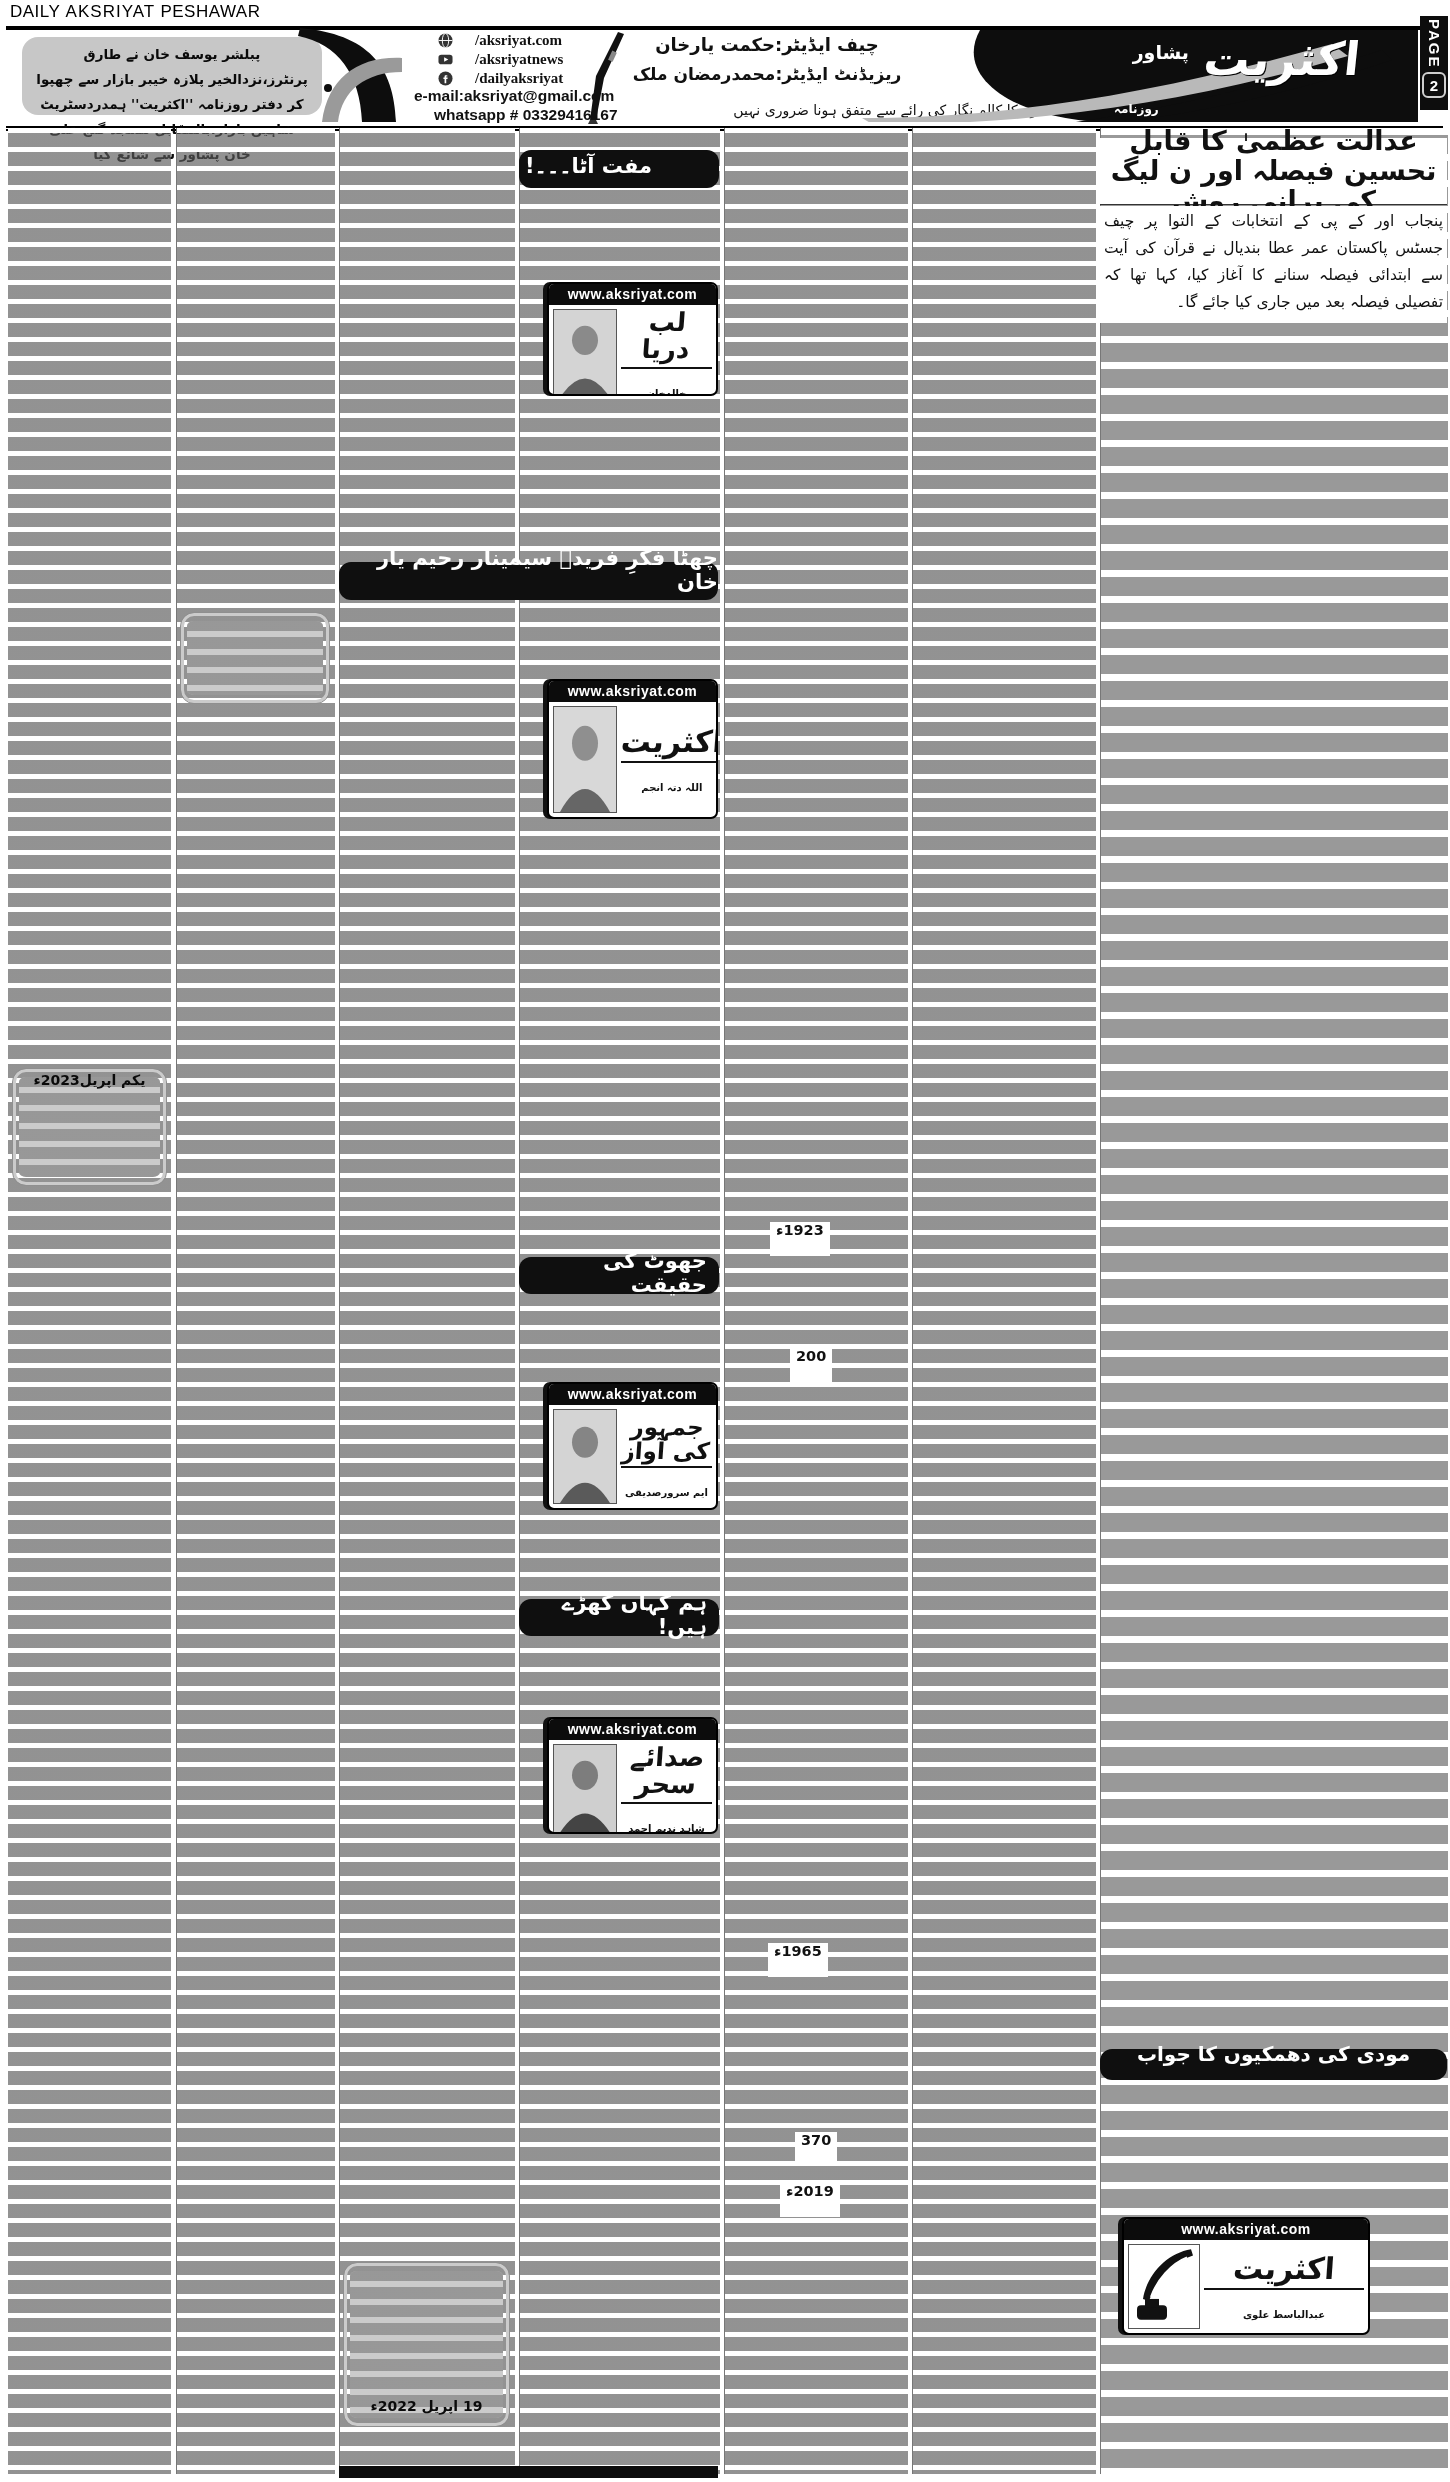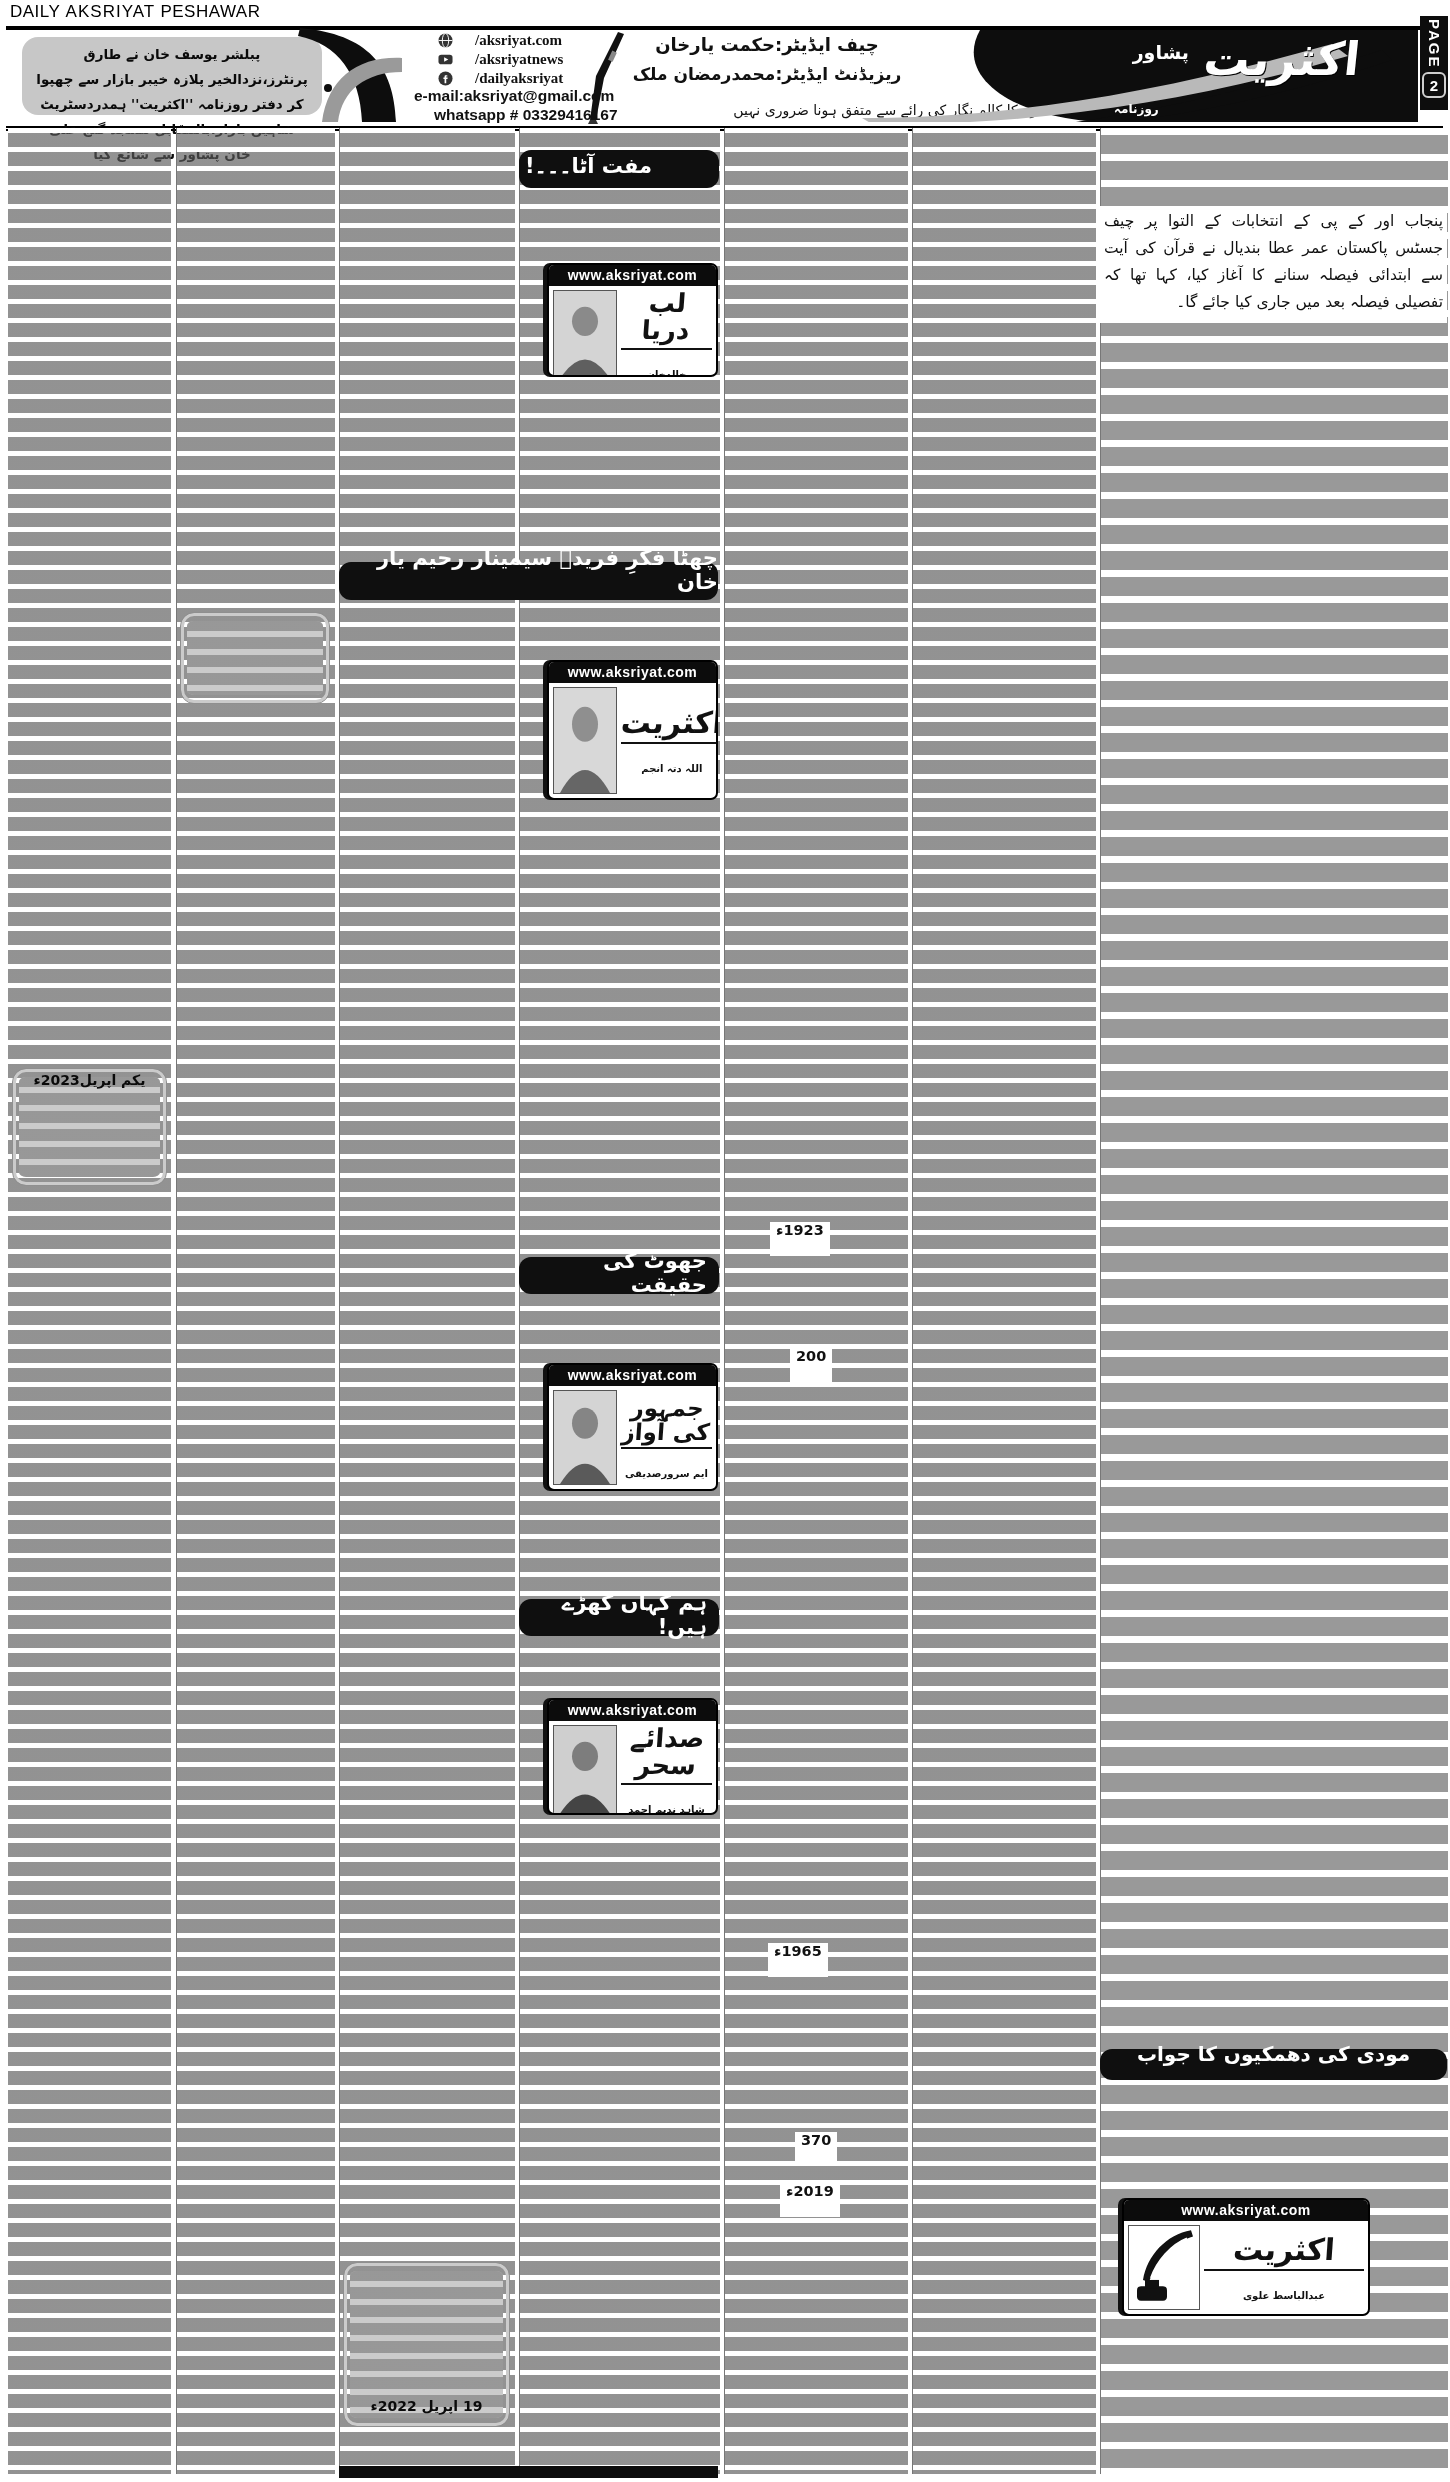--- a/index.html
+++ b/index.html
@@ -59,21 +59,21 @@
 
   
   #headline{left:1100px;top:138px;width:347px;height:66px;background:#fff;display:flex;
             align-items:center;justify-content:center;font-size:27px;font-weight:900;
             border-bottom:1px solid #333;text-align:center;line-height:1.1;}
   #lede{left:1100px;top:206px;width:347px;background:#fff;font-size:15.5px;line-height:1.75;
         text-align:justify;padding:2px 4px 6px 4px;box-sizing:border-box;font-weight:500;}
 
   
   .abox{background:#fff;border:2px solid #000;border-radius:7px;box-sizing:border-box;
-        display:flex;flex-direction:column;overflow:hidden;box-shadow:-4px 0 0 0 #111;}
+        display:flex;flex-direction:column;overflow:hidden;box-shadow:-4px 0 0 0 #111;margin-top:19px;}
   .abox .web{background:#0c0c0c;color:#fff;font-weight:bold;font-size:14px;text-align:center;
              padding:2px 0 3px;letter-spacing:.5px;}
   .abox .row{display:flex;flex:1;align-items:stretch;padding:4px;gap:4px;}
   .abox .photo{flex:0 0 62px;border:1px solid #555;background:#ddd;}
   .abox .meta{flex:1;display:flex;flex-direction:column;justify-content:center;text-align:center;}
   .abox .cname{font-size:26px;font-weight:900;transform:skewX(-4deg);line-height:1.05;}
   .abox .cname.calli{font-size:30px;}
   .abox .aname{font-size:10px;font-weight:bold;border-top:2px solid #111;margin-top:3px;padding-top:19px;}
 
   
@@ -175,20 +175,21 @@
   </div>
 
   <div class="abs acol" style="left:8px;width:163px;"></div>
   <div class="abs acol rule-l" style="left:176px;width:158px;"></div>
   <div class="abs acol rule-l" style="left:339px;width:175px;"></div>
   <div class="abs acol rule-l" style="left:519px;width:200px;"></div>
   <div class="abs acol rule-l" style="left:724px;width:183px;"></div>
   <div class="abs acol rule-l" style="left:912px;width:183px;"></div>
   <div class="abs acol wide rule-l" style="left:1100px;width:347px;"></div>
 
+  <div id="headline" class="abs urdu">عدالت عظمیٰ کا قابل تحسین فیصلہ اور ن لیگ کی پرانی روش</div>
   <div id="lede" class="abs urdu">پنجاب اور کے پی کے انتخابات کے التوا پر چیف جسٹس پاکستان عمر عطا بندیال نے قرآن کی آیت سے ابتدائی فیصلہ سنانے کا آغاز کیا، کہا تھا کہ تفصیلی فیصلہ بعد میں جاری کیا جائے گا۔</div>
 
   <div class="abs bar right urdu" style="left:519px;top:150px;width:200px;height:38px;font-size:21px;">مفت آٹا۔۔۔!</div>
   <div class="abs bar center urdu" style="left:339px;top:562px;width:379px;height:38px;font-size:21px;">چھٹا فکرِ فریدؒ سیمینار رحیم یار خان</div>
   <div class="abs bar right urdu" style="left:519px;top:1257px;width:200px;height:37px;font-size:21px;">جھوٹ کی حقیقت</div>
   <div class="abs bar right urdu" style="left:519px;top:1599px;width:200px;height:37px;font-size:21px;">ہم کہاں کھڑے ہیں!</div>
   <div class="abs bar center urdu" style="left:1100px;top:2049px;width:347px;height:31px;font-size:20px;">مودی کی دھمکیوں کا جواب</div>
 
   <div class="abs abox" style="left:547px;top:263px;width:171px;height:114px;">
     <div class="web">www.aksriyat.com</div>

